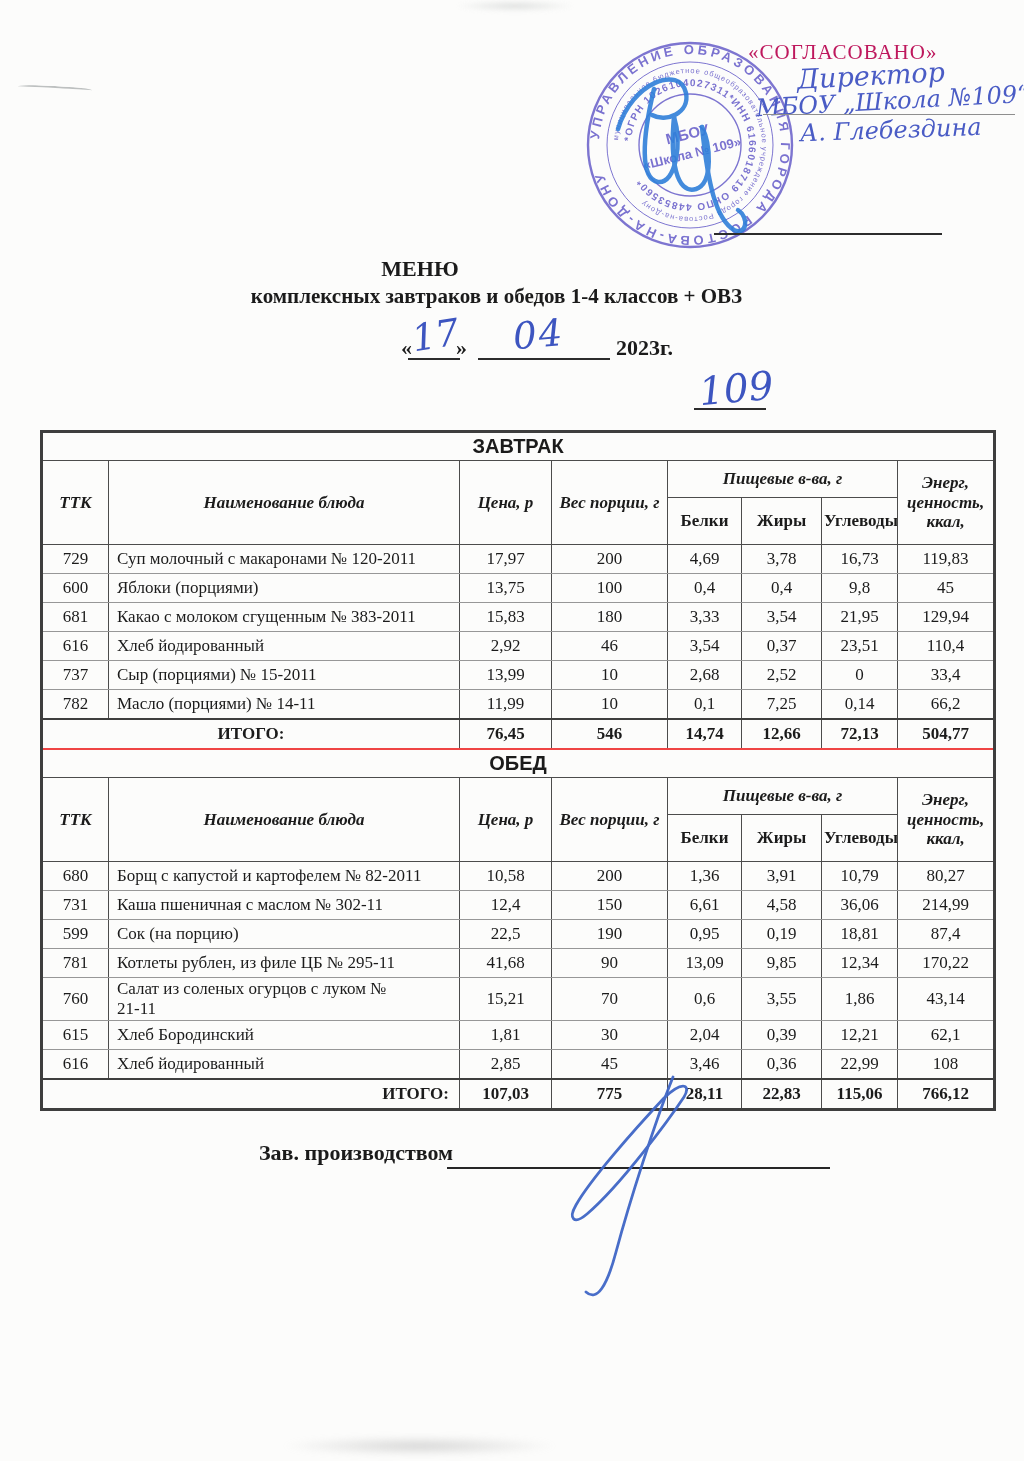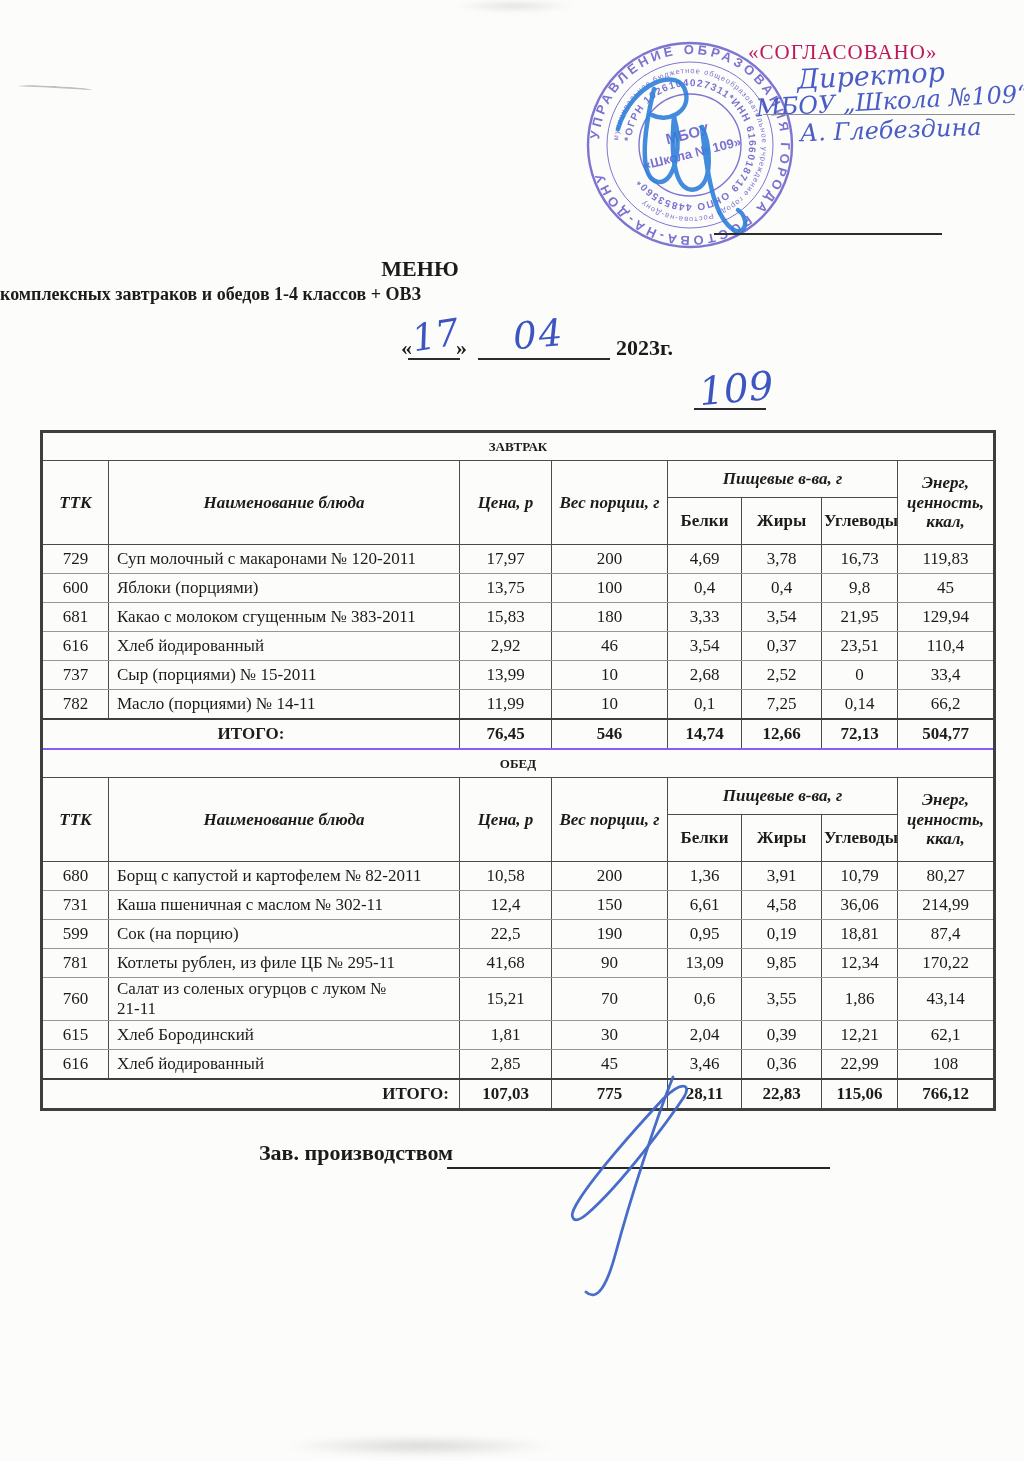--- a/index.html
+++ b/index.html
@@ -18,41 +18,41 @@
   .hw1{left:797px;top:60px;font-size:27px;transform:rotate(-3deg);}
   .hw2{left:756px;top:87px;font-size:24px;transform:rotate(-3deg);}
   .hw3{left:800px;top:116px;font-size:24px;transform:rotate(-2deg);}
   .appr-line{left:763px;top:114px;width:252px;border-top:1px solid #8e8e8e;}
   
   #stamp{left:582px;top:37px;filter:blur(.2px);}
   
   .org-line{left:156px;top:210px;font-size:22px;font-weight:bold;white-space:nowrap;}
   .org-underline{left:714px;top:233px;width:228px;border-top:2px solid #2c2c2c;}
   .menu-title{left:0;top:256px;width:840px;text-align:center;font-size:22px;font-weight:bold;}
-  .menu-subtitle{left:0;top:284px;width:993px;text-align:left;font-size:18px;font-weight:bold;}
+  .menu-subtitle{left:0;top:284px;width:993px;text-align:center;font-size:21px;font-weight:bold;}
   .q{font-size:22px;font-weight:bold;}
   .date-open{left:401px;top:335px;}
   .date-close{left:456px;top:335px;}
   .date-year{left:616px;top:335px;font-size:22px;font-weight:bold;}
   .hw-num{color:#3d55c0;font-family:"DejaVu Serif",serif;font-style:italic;}
   .date-day{left:412px;top:314px;font-size:37px;transform:rotate(-9deg);}
   .date-month{left:513px;top:313px;font-size:37px;transform:rotate(-5deg);letter-spacing:2px;}
   .day-line{left:408px;top:358px;width:52px;border-top:2px solid #2c2c2c;}
   .month-line{left:478px;top:358px;width:132px;border-top:2px solid #2c2c2c;}
   .prod-line{left:363px;top:381px;font-size:22px;font-weight:bold;white-space:nowrap;}
   .school-num{left:699px;top:366px;font-size:39px;transform:rotate(-5deg);}
   .school-line{left:694px;top:408px;width:72px;border-top:2px solid #2c2c2c;}
   
   table.menu{position:absolute;left:40px;top:430px;width:953px;border-collapse:collapse;
         table-layout:fixed;border:3px solid #3e3e3e;}
   table.menu td{border-left:1px solid #4c4c4c;border-right:1px solid #4c4c4c;
         border-top:1px solid #979797;border-bottom:1px solid #979797;
         font-size:17px;text-align:center;padding:1px 2px;overflow:hidden;}
-  tr.section-row td{border-top:2px solid #8b5cf6;border-bottom:1px solid #4c4c4c;
-        font-family:Liberation Serif, serif;font-weight:bold;height:25px;font-size:13px;}
+  tr.section-row td{border-top:2px solid #ef4444;border-bottom:1px solid #4c4c4c;
+        font-family:Liberation Sans, sans-serif;font-weight:bold;height:25px;font-size:20px;}
   tr.head1 td,tr.head2 td{font-weight:bold;border:1px solid #4c4c4c;line-height:1.15;}
   tr.head1 td{height:34px;font-style:italic;}
   tr.head2 td{height:44px;}
   td.energy-h{font-size:16px;margin-top:16px;}
   tr.data td{height:26px;}
   tr.data td.name{text-align:left;padding-left:8px;}
   tr.data td.name.tight{padding-right:50px;}
   tr.total-row td{height:26px;font-weight:bold;border-top:2px solid #3e3e3e;}
   tr.total-row td.total-label{text-align:center;}
   tr.total-row.align-right td.total-label{text-align:right;padding-right:10px;}

